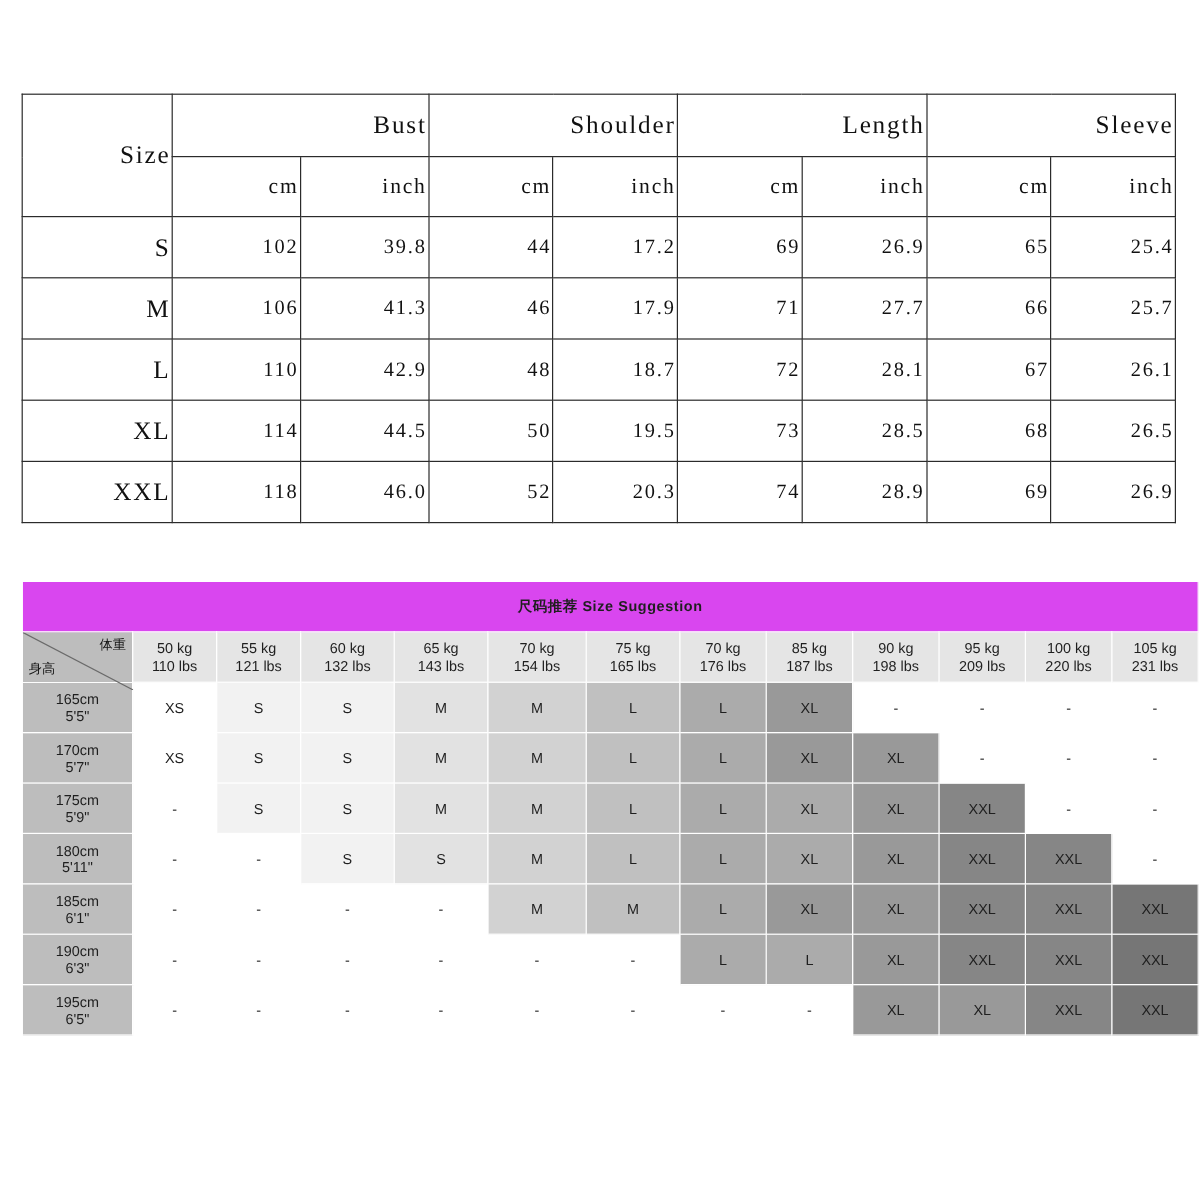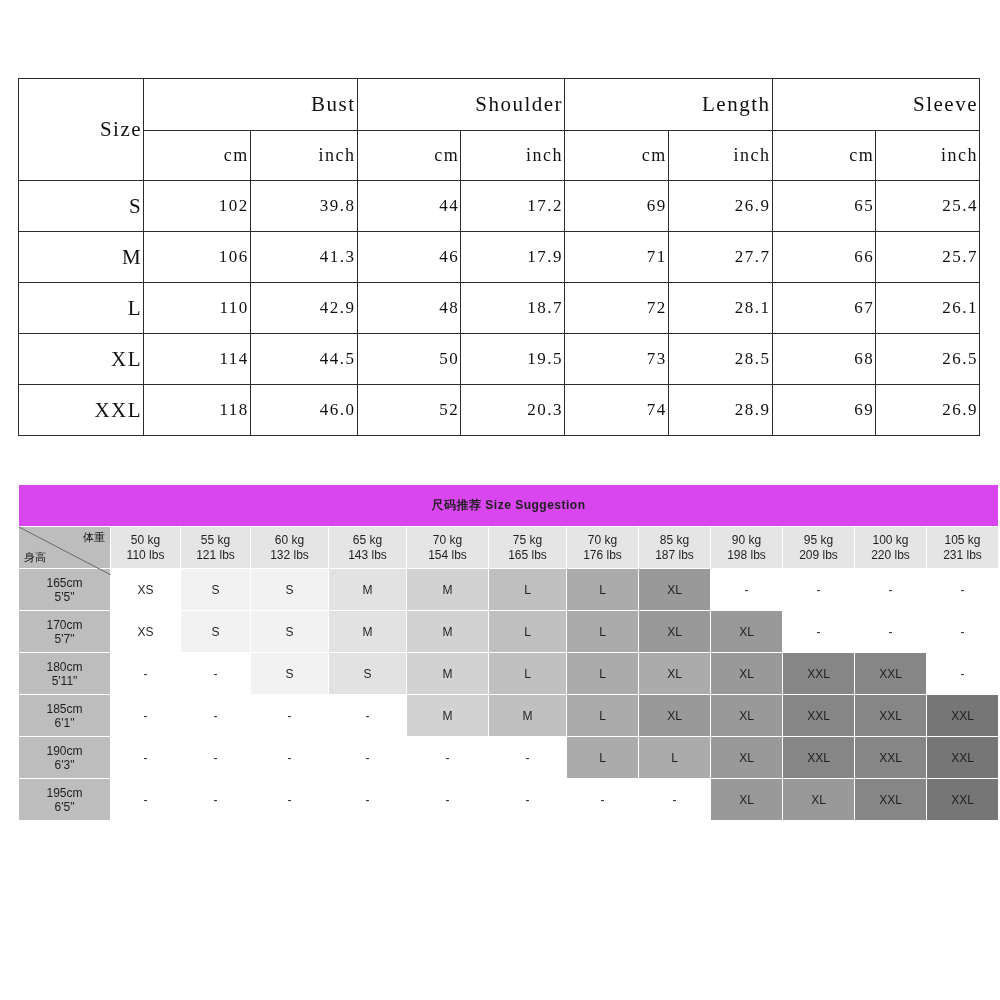--- a/index.html
+++ b/index.html
@@ -350,20 +350,38 @@
             <td class="l4">L</td>
             <td class="l5">L</td>
             <td class="l6">XL</td>
             <td class="l6">XL</td>
             <td class="l0">-</td>
             <td class="l0">-</td>
             <td class="l0">-</td>
           </tr>
           <tr>
             <td class="hhdr">
+              <div>175cm</div>
+              <div>5'9"</div>
+            </td>
+            <td class="l0">-</td>
+            <td class="l1">S</td>
+            <td class="l1">S</td>
+            <td class="l2">M</td>
+            <td class="l3">M</td>
+            <td class="l4">L</td>
+            <td class="l5">L</td>
+            <td class="l5">XL</td>
+            <td class="l6">XL</td>
+            <td class="l7">XXL</td>
+            <td class="l0">-</td>
+            <td class="l0">-</td>
+          </tr>
+          <tr>
+            <td class="hhdr">
               <div>180cm</div>
               <div>5'11"</div>
             </td>
             <td class="l0">-</td>
             <td class="l0">-</td>
             <td class="l1">S</td>
             <td class="l2">S</td>
             <td class="l3">M</td>
             <td class="l4">L</td>
             <td class="l5">L</td>

